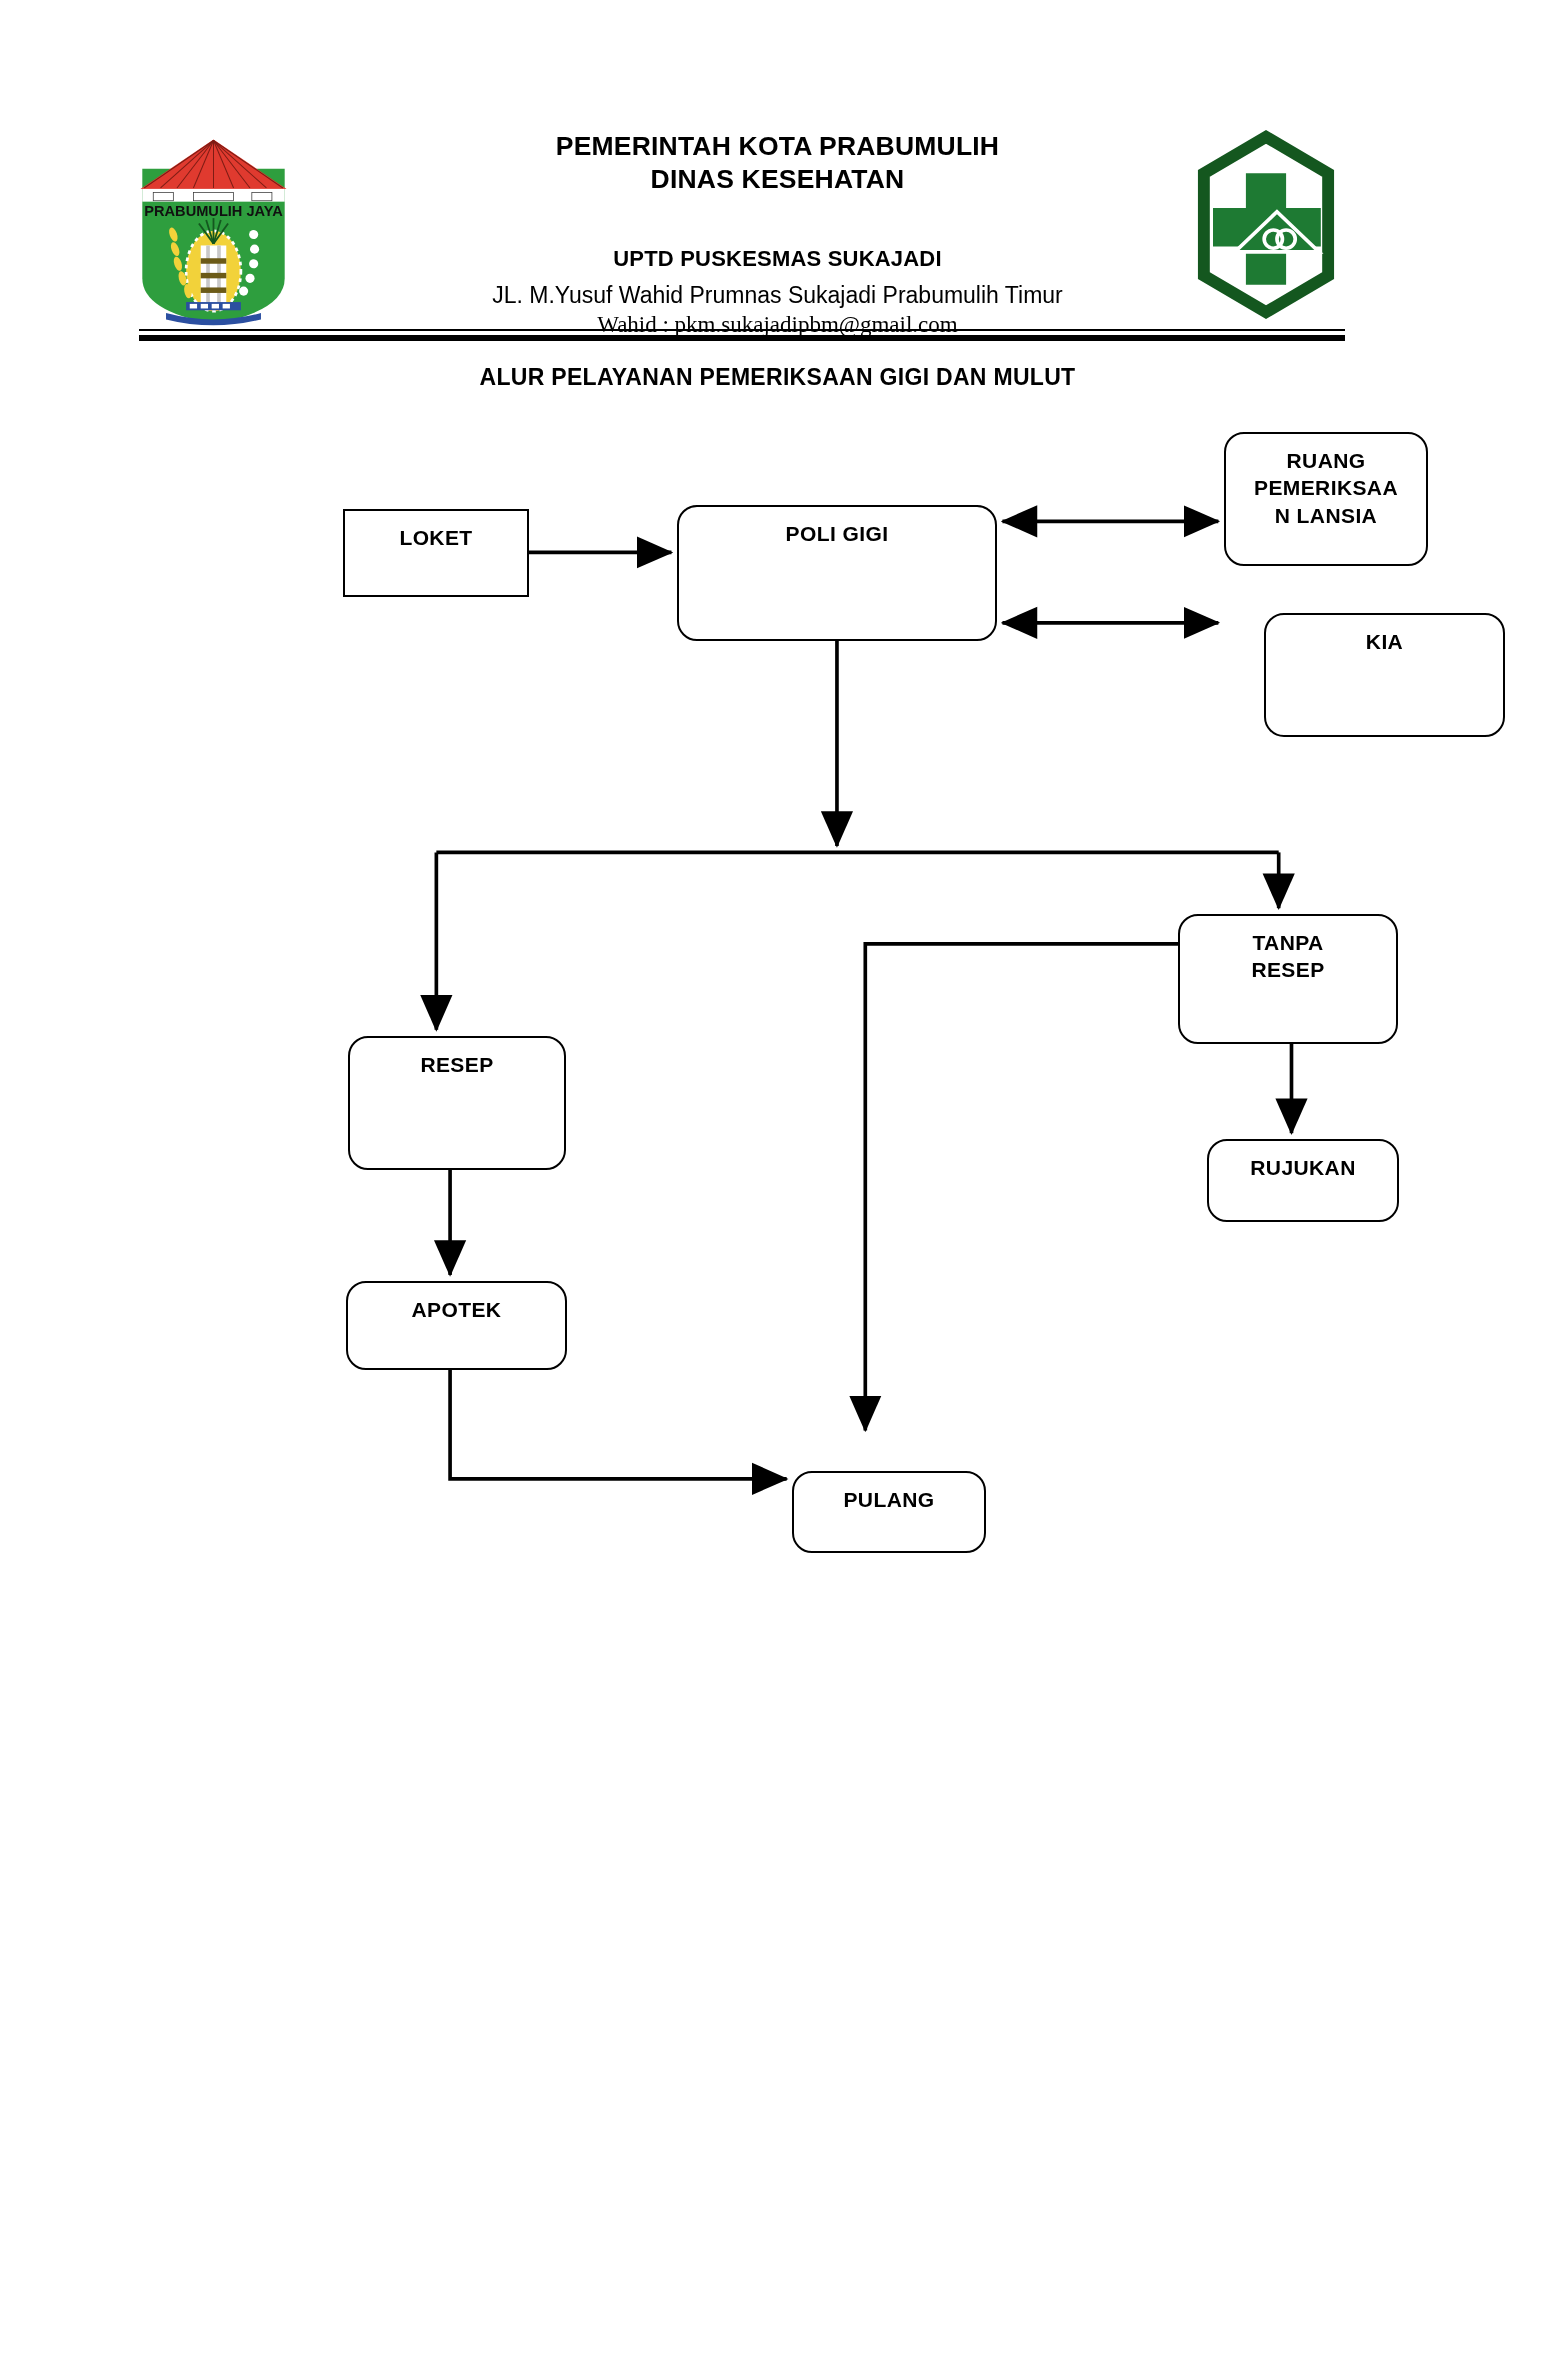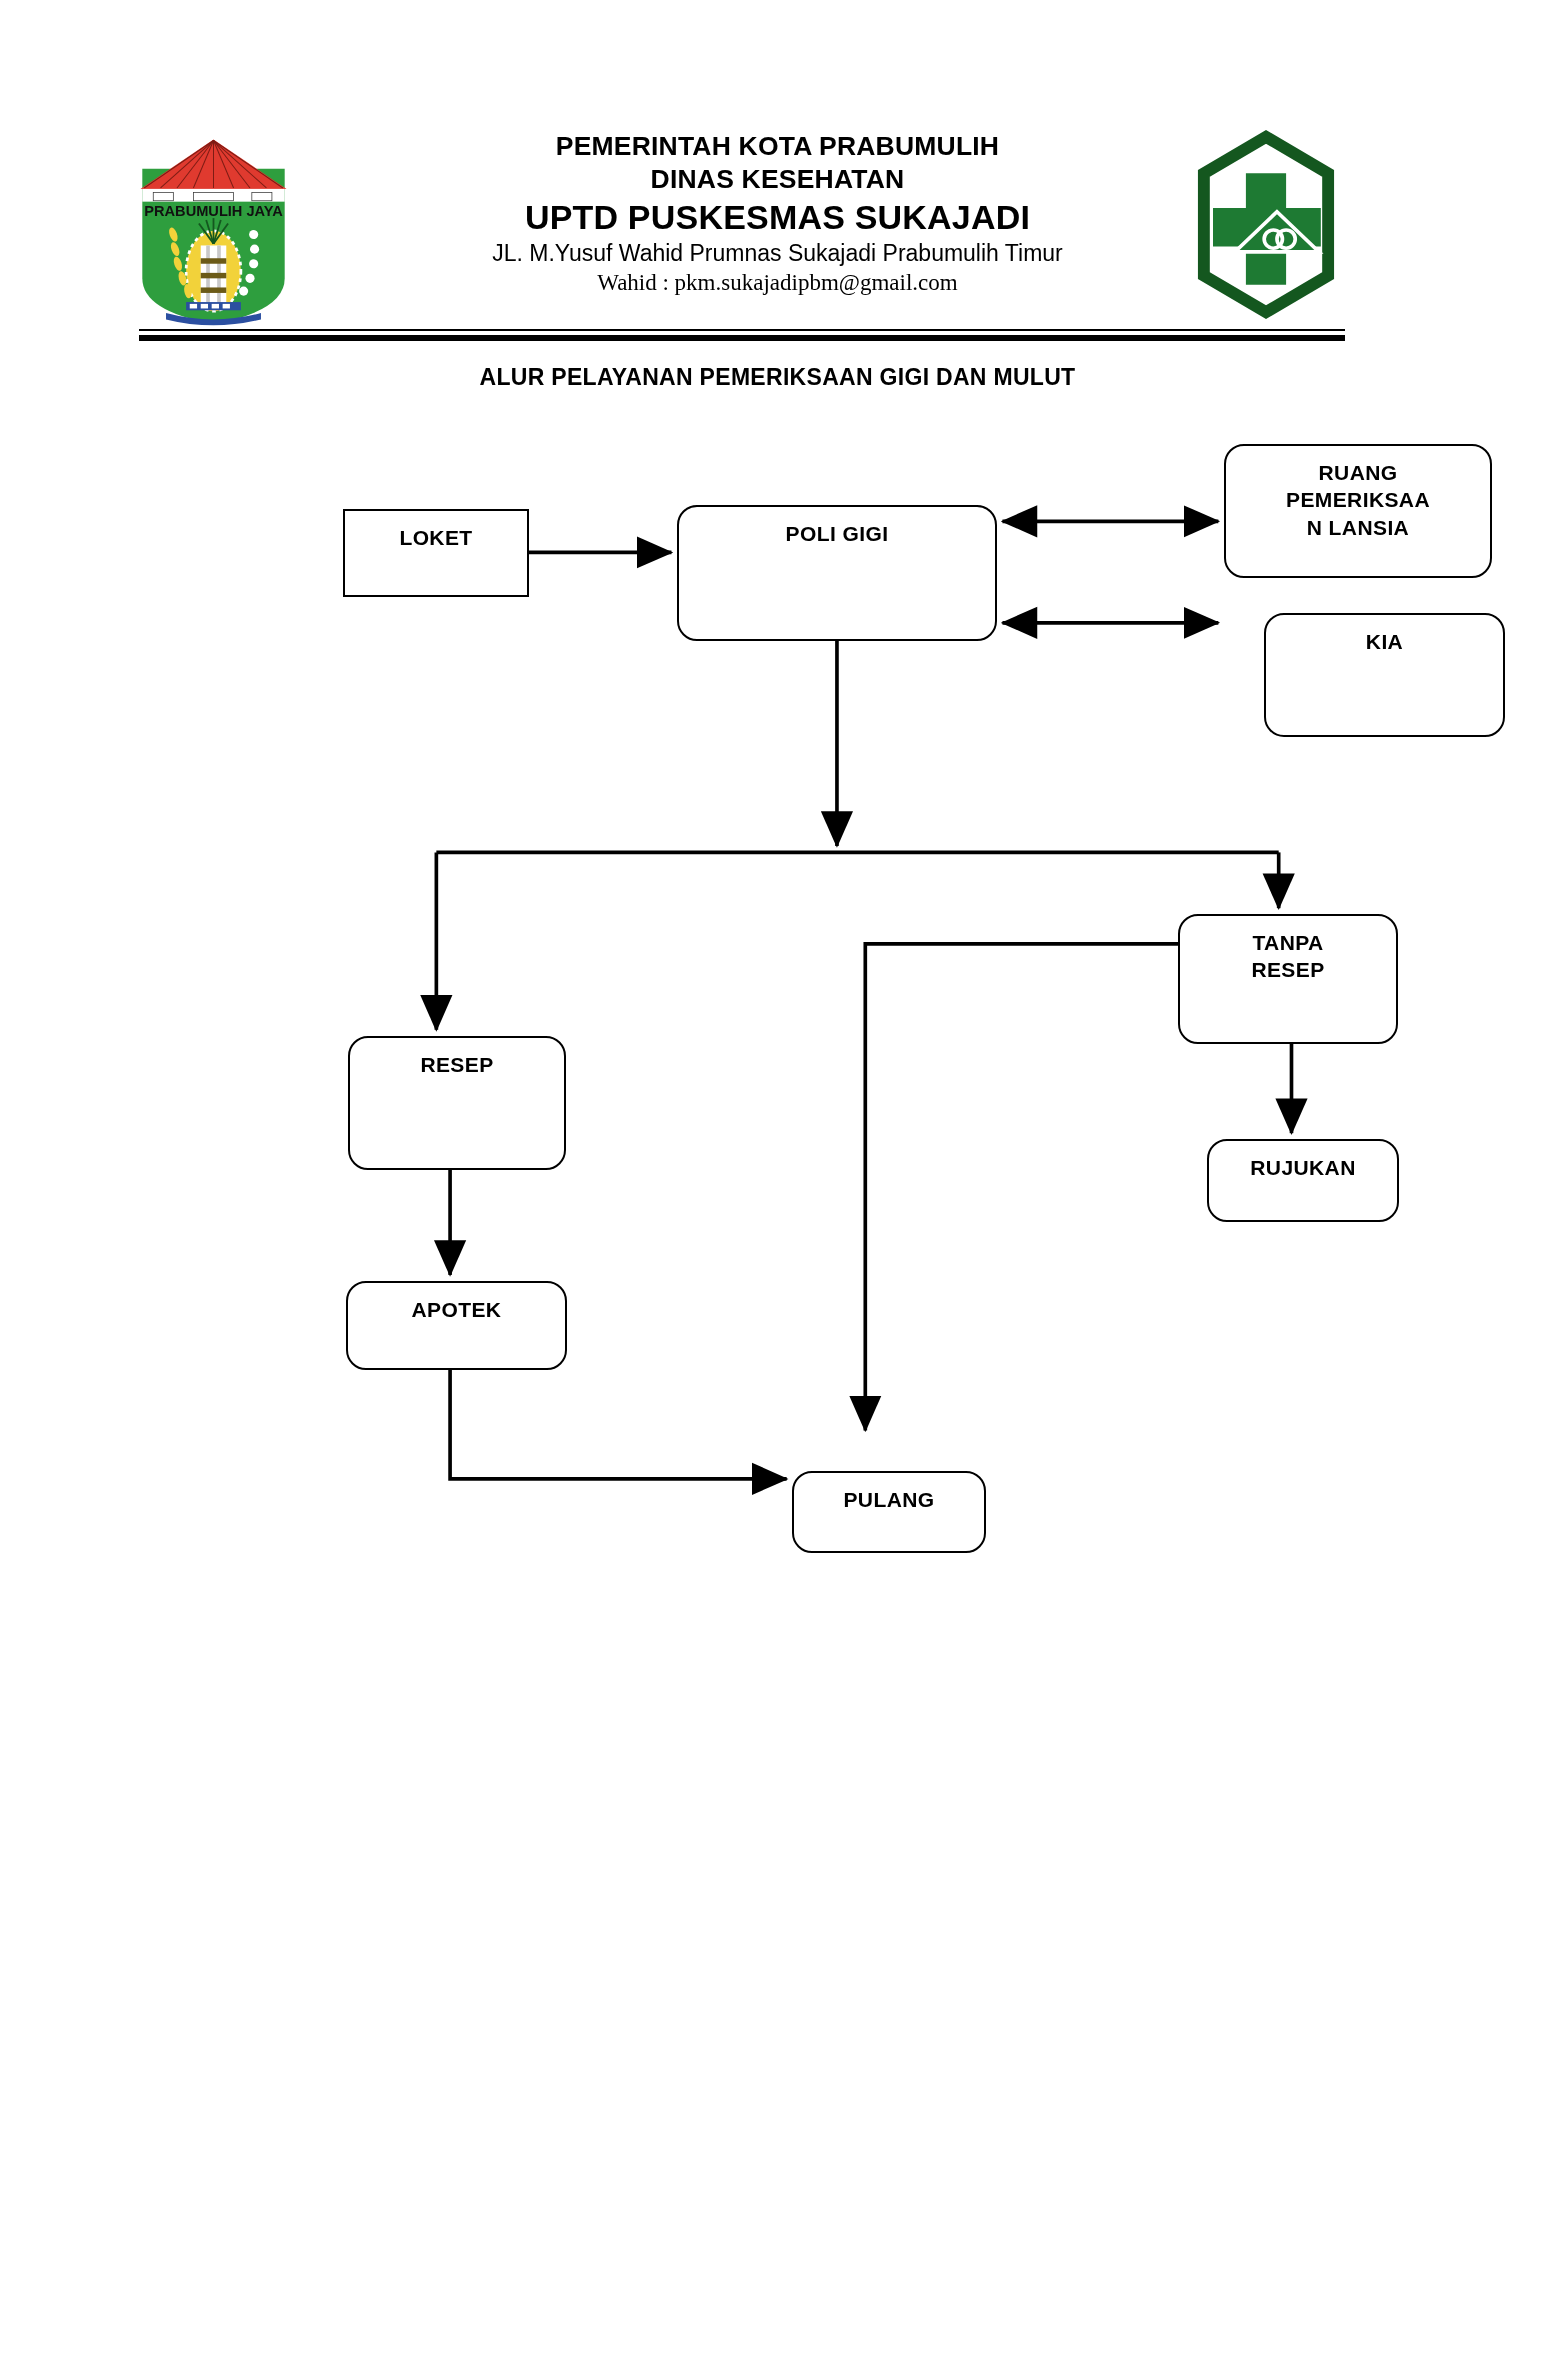--- a/index.html
+++ b/index.html
@@ -43,25 +43,26 @@
     text-align: center;
   }
   .hl1, .hl2 {
     font-size: 26.5px;
     font-weight: bold;
     letter-spacing: 0.2px;
     line-height: 33px;
     white-space: nowrap;
   }
   .hl3 {
-    font-size: 34px;
+    font-size: 22px;
     font-weight: bold;
     letter-spacing: 0.2px;
     line-height: 42px;
     white-space: nowrap;
+    margin-top: 42px;
   }
   .hl4 {
     font-size: 23px;
     font-weight: normal;
     line-height: 30px;
     white-space: nowrap;
   }
   .hl5 {
     font-family: "Liberation Serif", serif;
     font-size: 23px;
@@ -116,21 +117,21 @@
   .node.rounded { border-radius: 20px; }
   .node .lbl {
     display: block;
     padding-top: 12.8px;
     white-space: pre-line;
   }
 
   
   #n-loket         { left: 343px;  top: 509px;  width: 186px; height: 88px; text-align: center; }
   #n-poligigi      { left: 677px;  top: 505px;  width: 320px; height: 136px; }
-  #n-lansia        { left: 1224px; top: 444px;  width: 268px; height: 134px; }
+  #n-lansia        { left: 1224px; top: 432px;  width: 204px; height: 134px; }
   #n-kia           { left: 1224px; top: 613px;  width: 241px; height: 124px; margin-left: 40px; }
   #n-resep         { left: 348px;  top: 1036px; width: 218px; height: 134px; }
   #n-tanparesep    { left: 1178px; top: 914px;  width: 220px; height: 130px; }
   #n-rujukan       { left: 1207px; top: 1139px; width: 192px; height: 83px; }
   #n-apotek        { left: 346px;  top: 1281px; width: 221px; height: 89px; }
   #n-pulang        { left: 792px;  top: 1436px; width: 194px; height: 82px; margin-top: 35px; }
 
   #edges {
     position: absolute;
     left: 0; top: 0;

